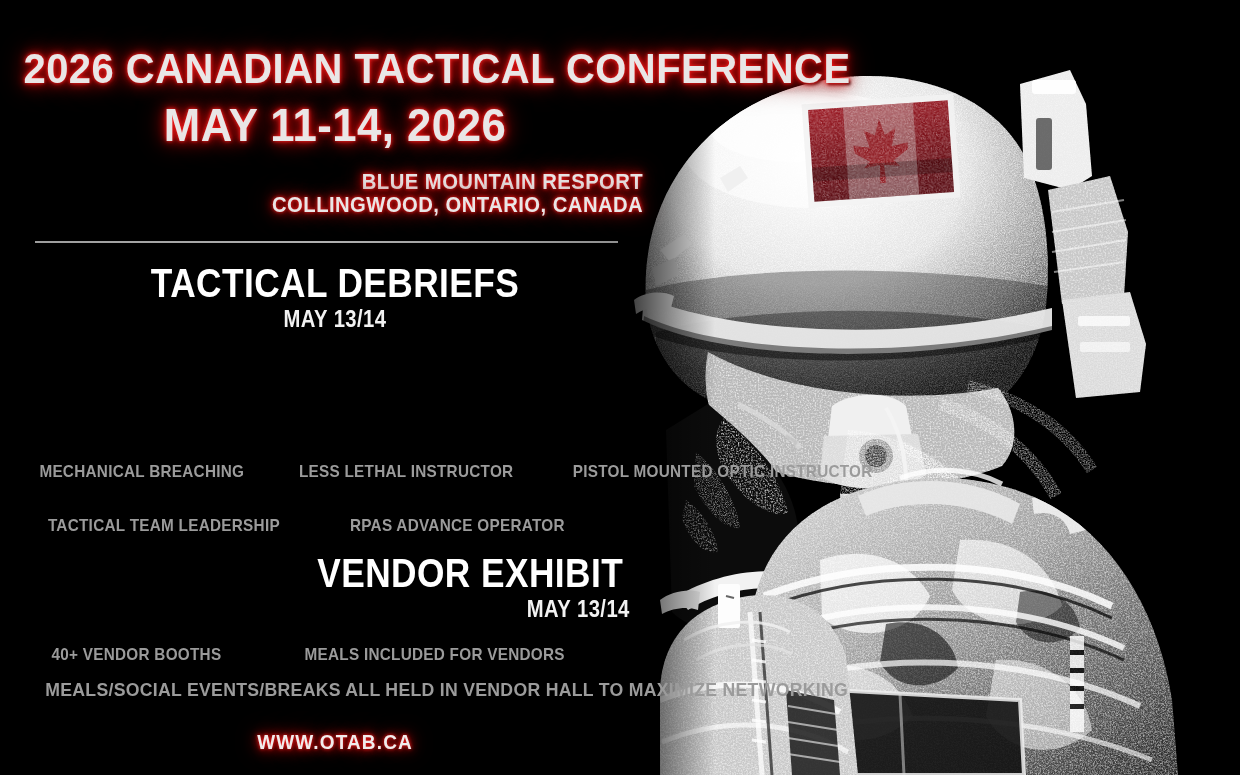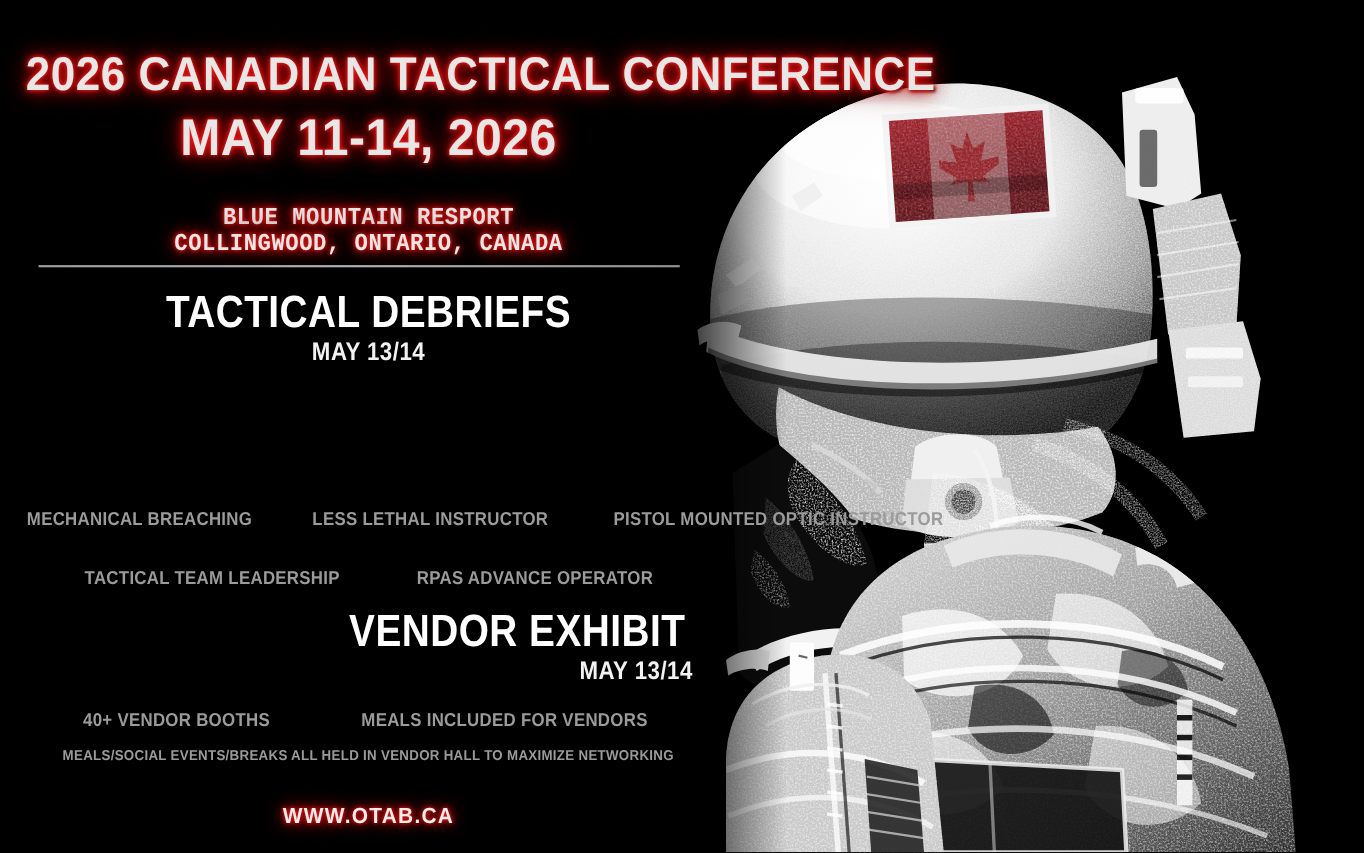--- a/index.html
+++ b/index.html
@@ -60,23 +60,22 @@
   #date-line {
     position:absolute;
     left:0; top:100px; width:670px;
     text-align:center;
     font-size:47px;
     line-height:50px;
     transform:scaleX(0.93);
   }
   #venue-block {
     position:absolute;
-    left:0; top:187px; width:670px;
-    text-align:center;
-    font-family:Liberation Mono, monospace;
+    left:0; top:170px; width:670px;
+    text-align:right;
   }
   #venue-block .vline {
     font-size:22px;
     line-height:23px;
     display:block;
     transform:scaleX(0.92);
   }
 
   #divider {
     position:absolute;
@@ -113,37 +112,37 @@
     white-space:nowrap;
   }
 
   #sec-debriefs { top:262px; }
   #sec-courses  { top:362px; }
   #sec-vendor   { top:552px;text-align:right; }
 
   .detail-row {
     position:absolute;
     left:0; width:670px;
-    text-align:center;
     color:#9b9b9b;
     font-weight:bold;
     font-size:17px;
     letter-spacing:0.3px;
     text-transform:uppercase;
     white-space:nowrap;
+    padding-left:15px;
   }
   .detail-row .item { display:inline-block; transform:scaleX(0.9); }
   #course-row-1 { top:462px; }
   #course-row-1 .item { margin:0 13px; }
   #course-row-2 { top:500px;margin-top:16px; }
   #course-row-2 .item { margin:0 20px; }
 
   #vendor-row-1 { top:645px; }
   #vendor-row-1 .item { margin:0 27px; }
-  #vendor-row-2 { top:679px; font-size:13px; }
+  #vendor-row-2 { top:679px; font-size:19px; }
   #vendor-row-2 .item { transform:scaleX(0.93); }
 
   #site-url {
     position:absolute;
     left:0; top:731px; width:670px;
     text-align:center;
     font-size:20px;
     font-weight:bold;
     letter-spacing:1.2px;
     color:#f0ecec;

